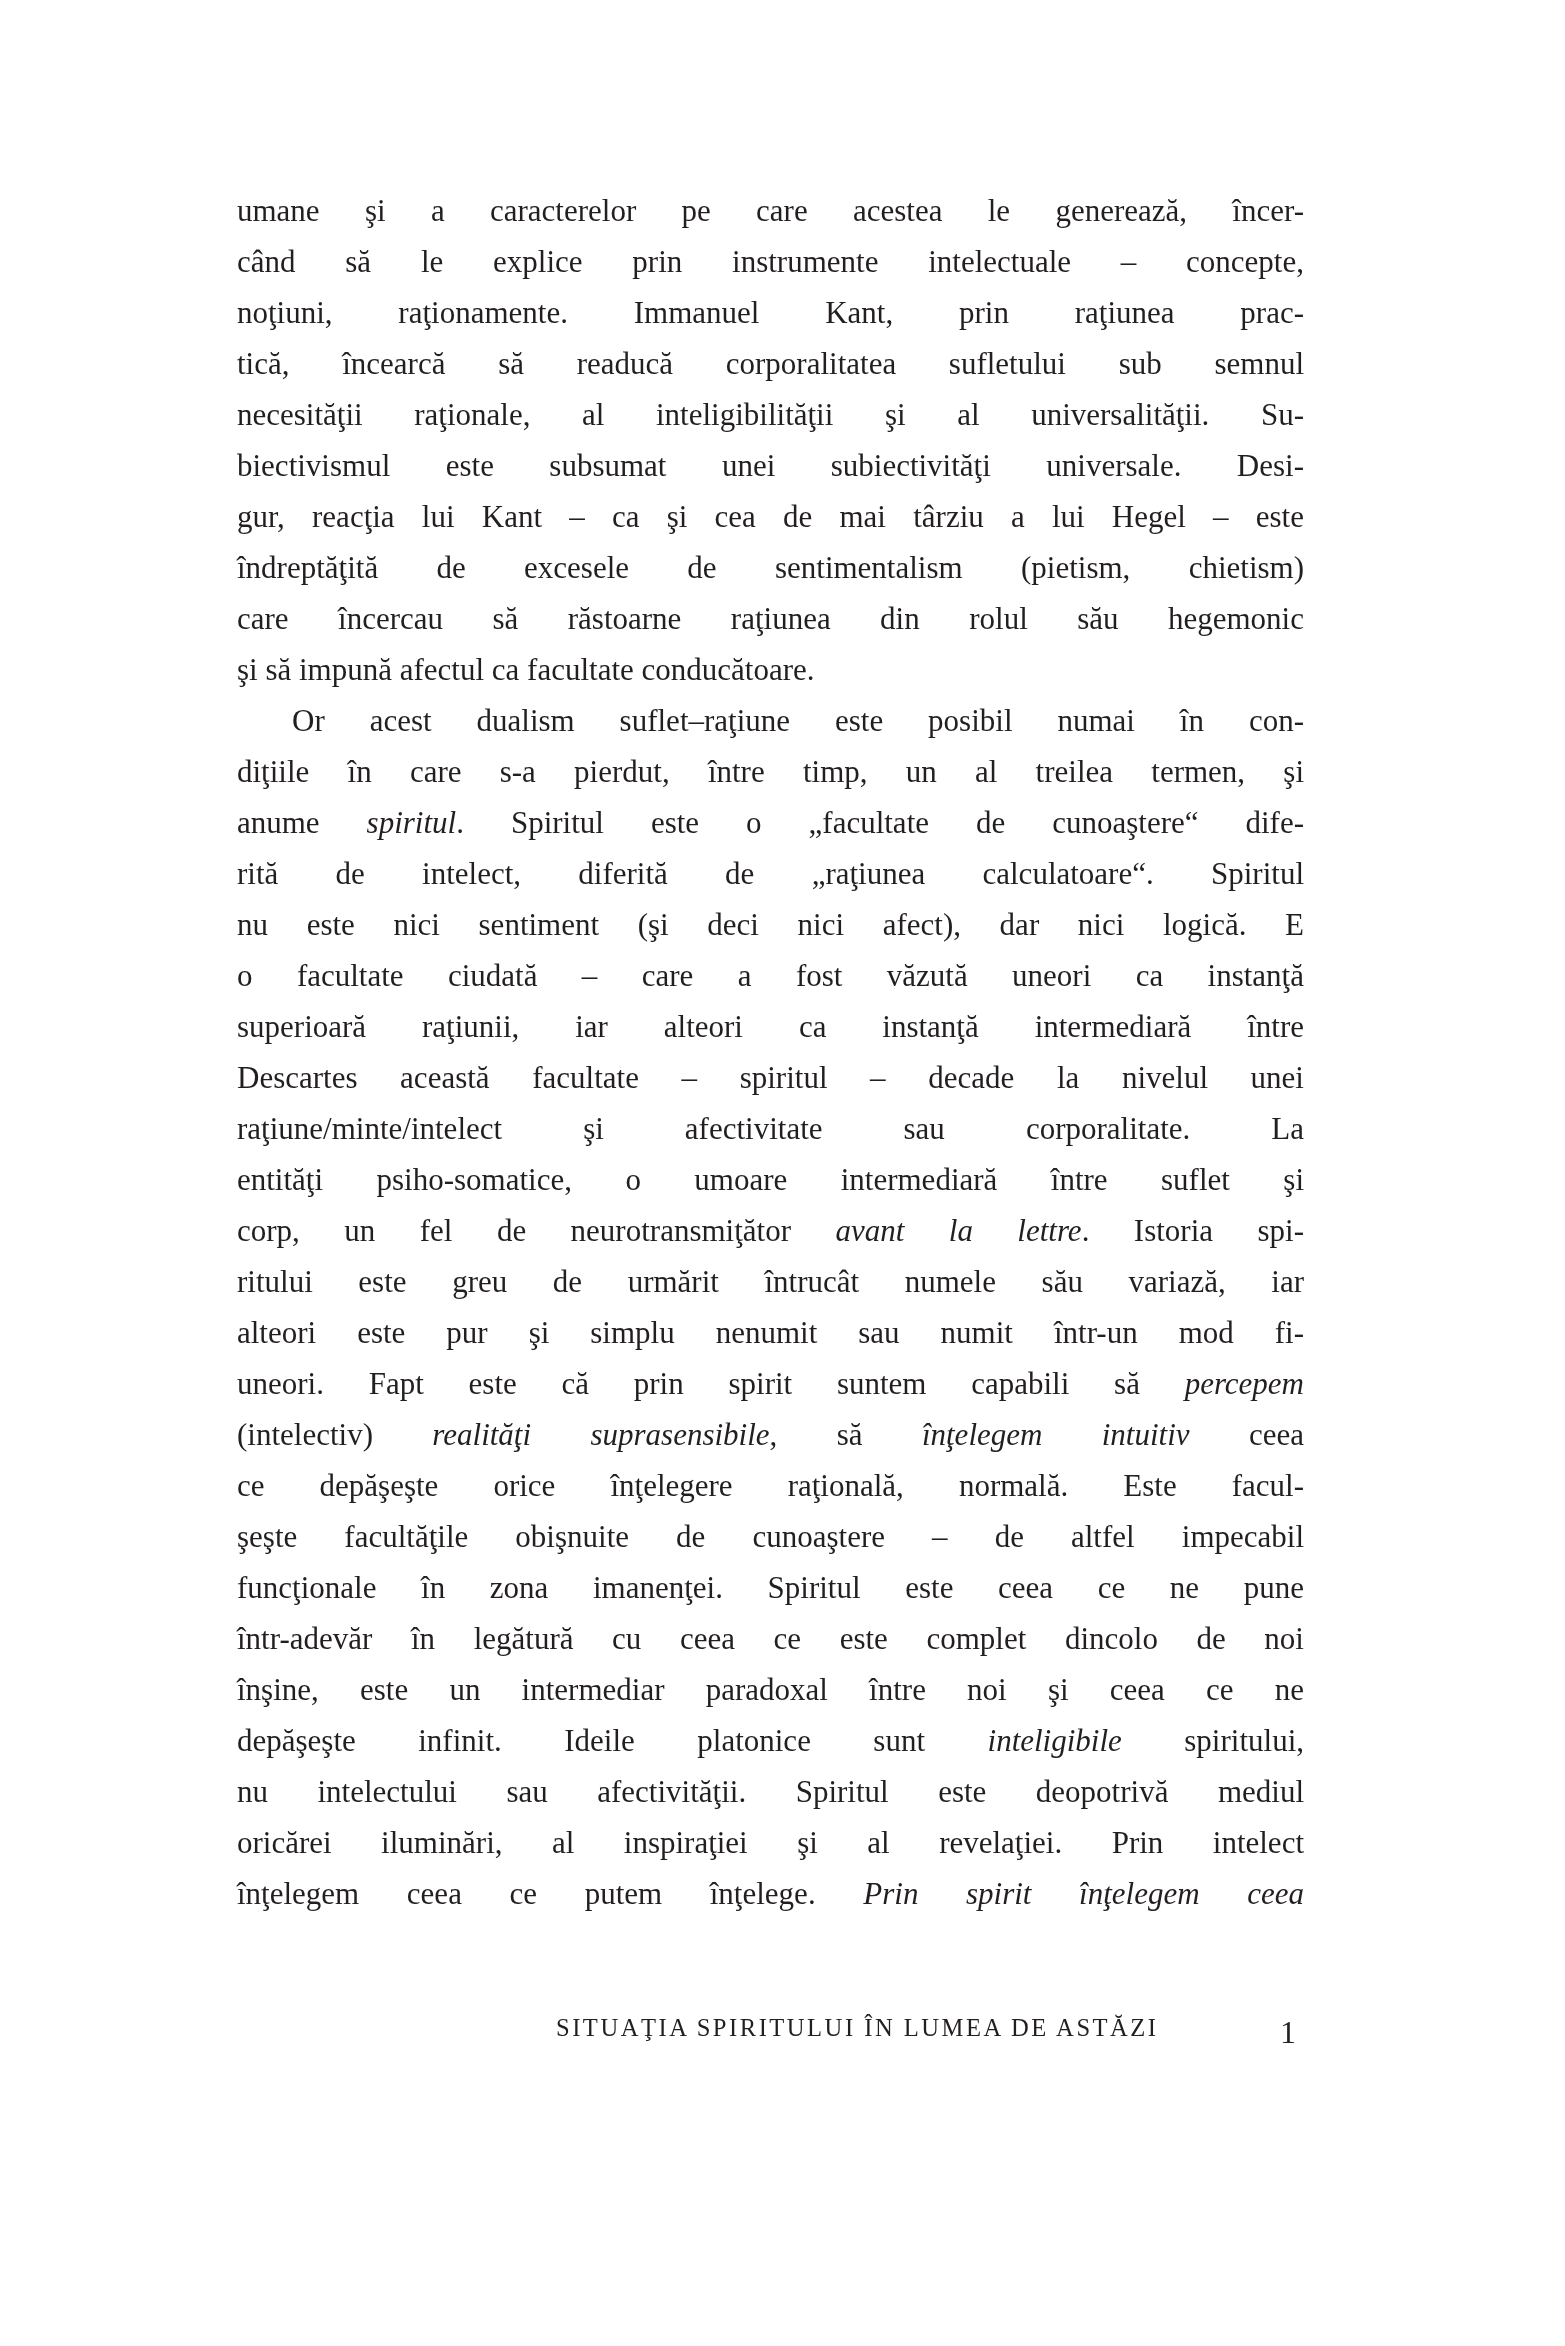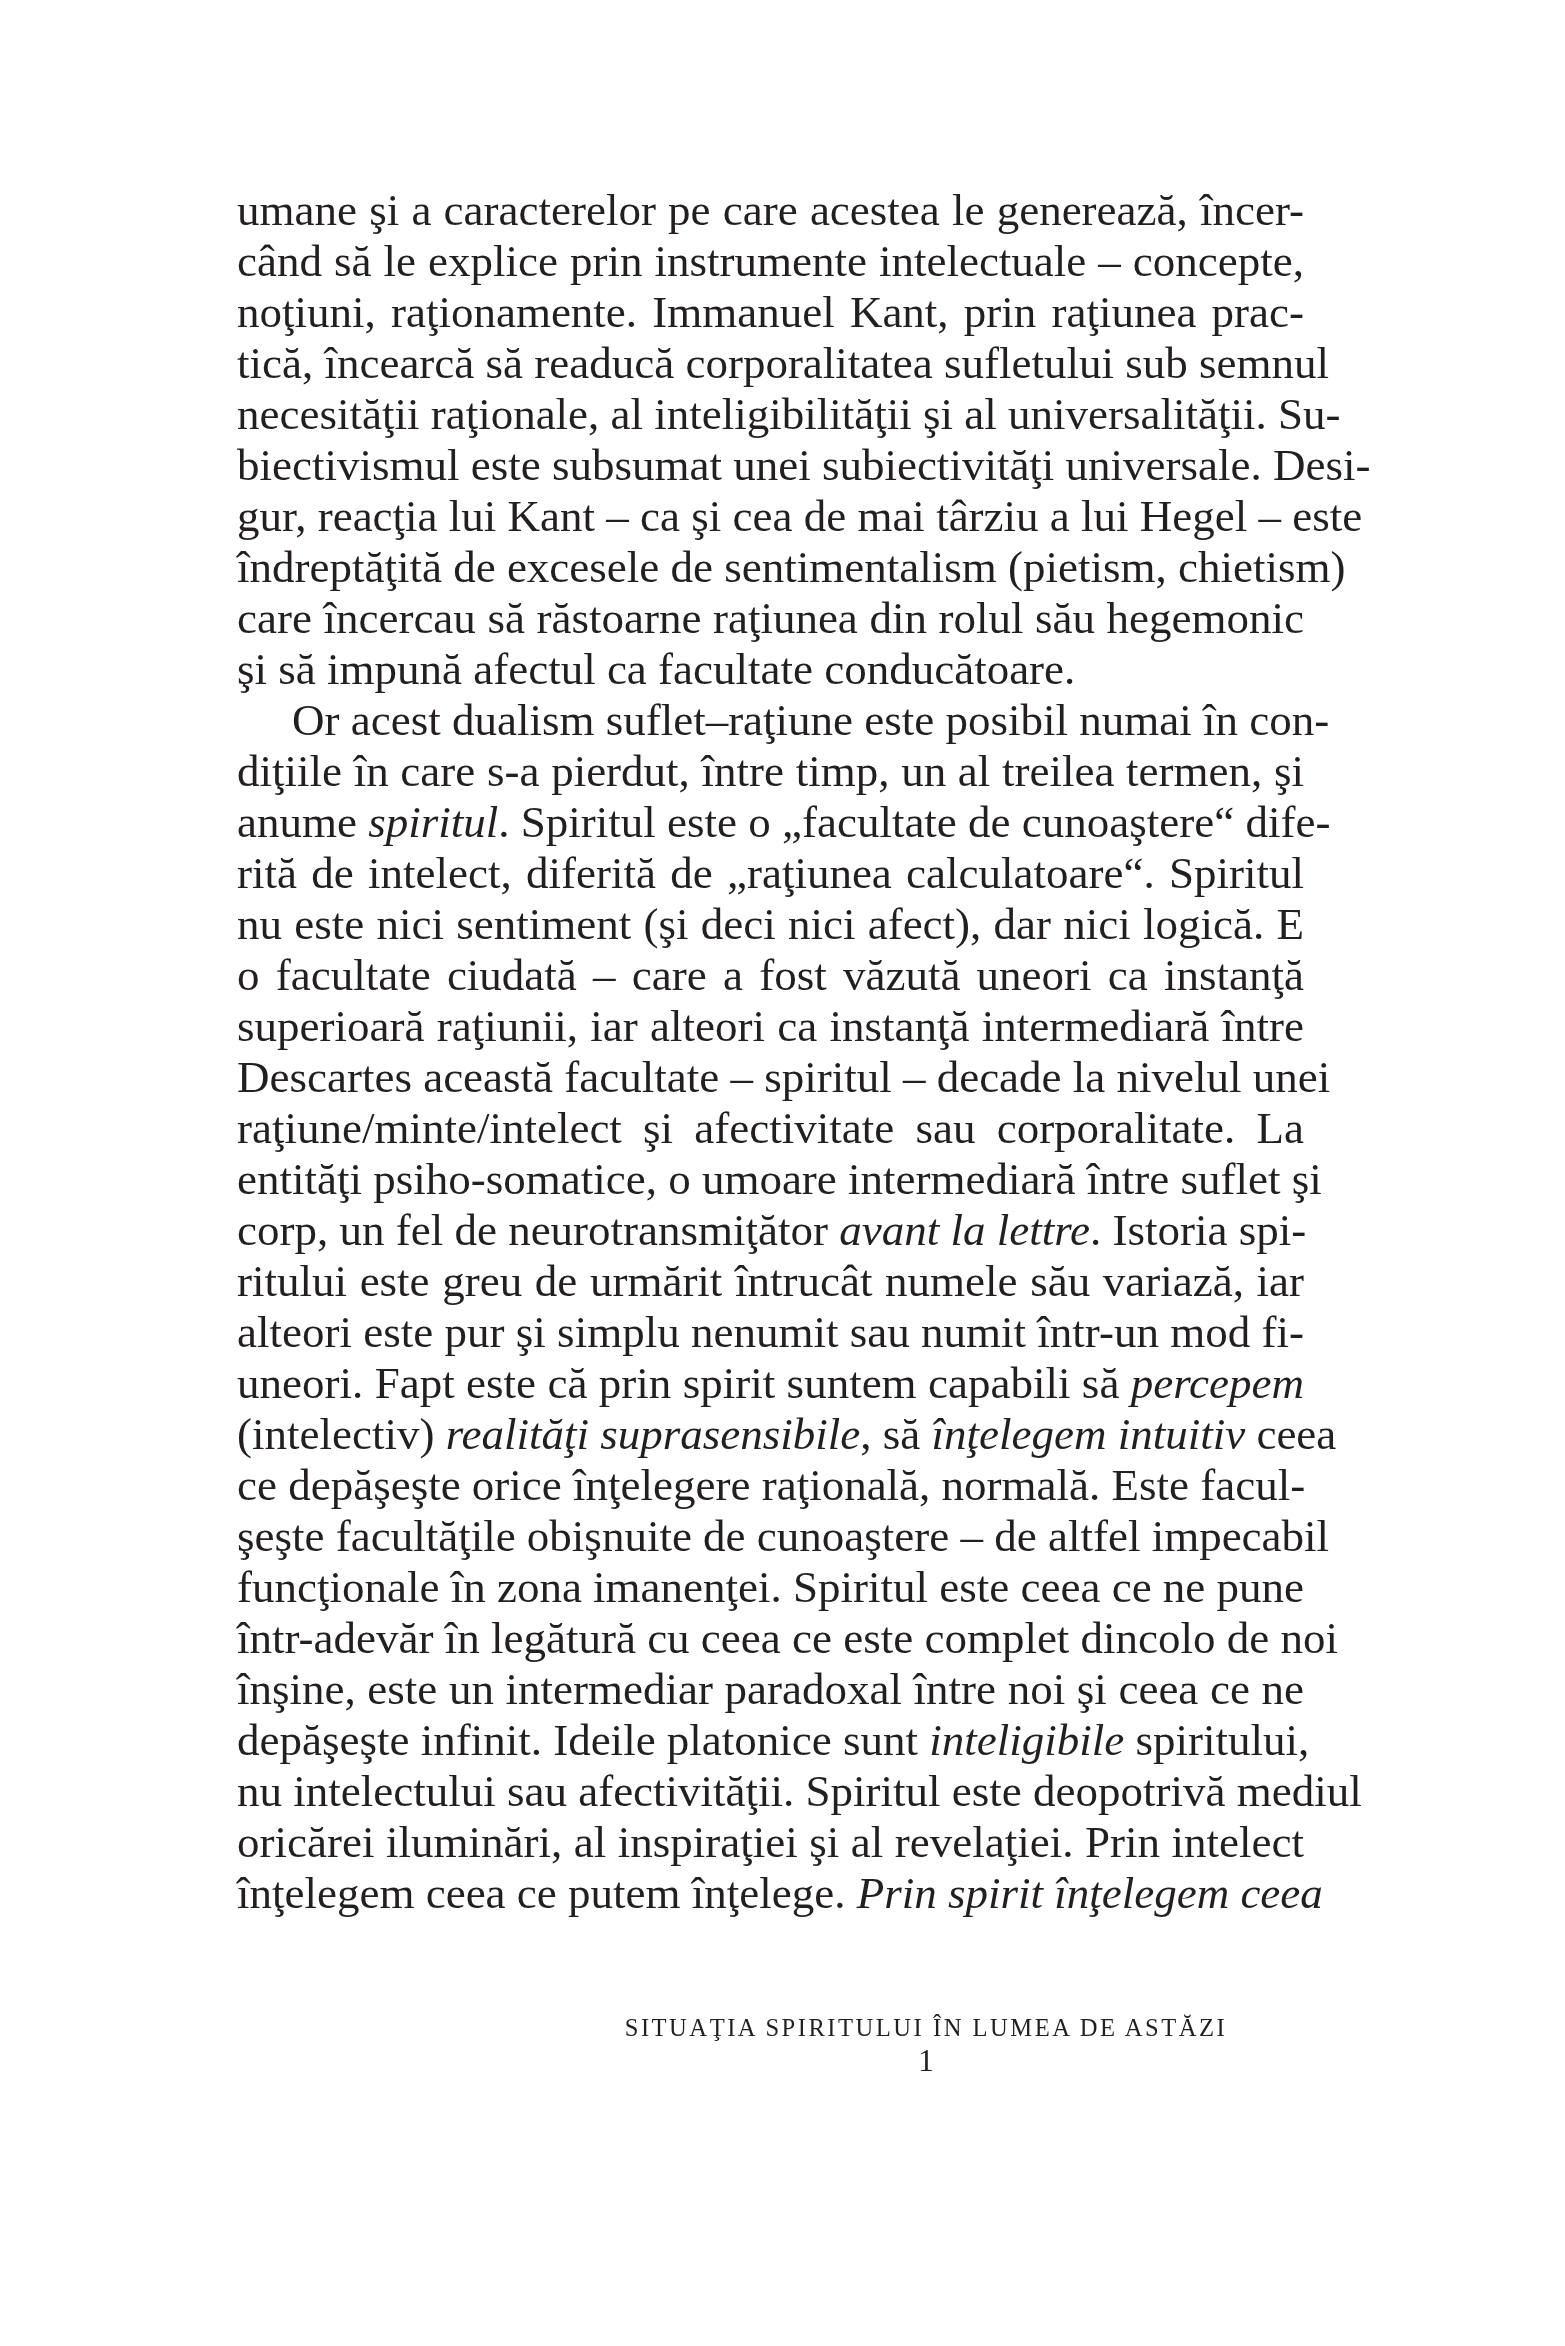--- a/index.html
+++ b/index.html
@@ -19,21 +19,21 @@
     width: 1565px;
     height: 2347px;
     background: #ffffff;
   }
   .text-block {
     position: absolute;
     left: 237px;
     top: 185px;
     width: 1067px;
     font-family: "Liberation Serif", "DejaVu Serif", serif;
-    font-size: 45px;
+    font-size: 31px;
     line-height: 51px;
     color: #231f20;
   }
   .line {
     display: block;
     height: 51px;
     white-space: nowrap;
     text-align: justify;
     text-align-last: justify;
     overflow: visible;
@@ -48,22 +48,21 @@
   .it { font-style: italic; }
   .footer {
     position: absolute;
     left: 556px;
     top: 2014px;
     width: 740px;
     font-family: "Liberation Serif", "DejaVu Serif", serif;
     color: #231f20;
     display: flex;
     justify-content: space-between;
-    align-items: center;
-    flex-direction: column;
+    align-items: flex-start;
   }
   .running-head {
     font-size: 24.6px;
     letter-spacing: 2.5px;
     text-transform: uppercase;
   }
   .page-number {
     font-size: 32px;
   }
 </style>

